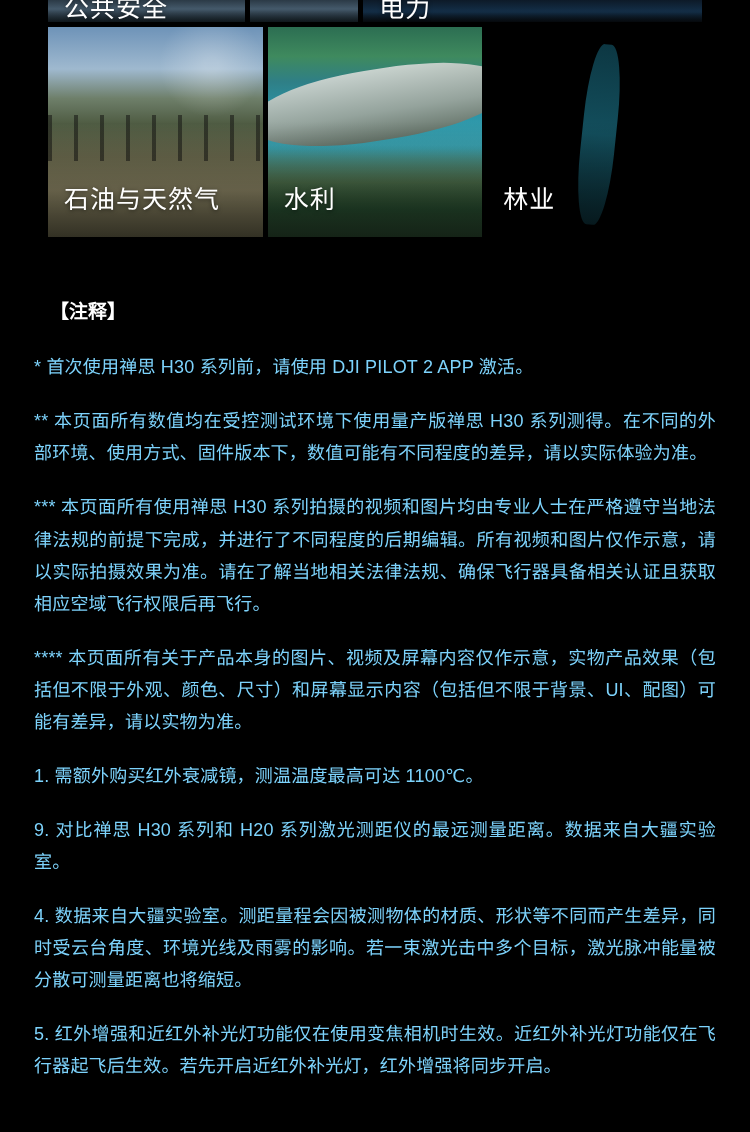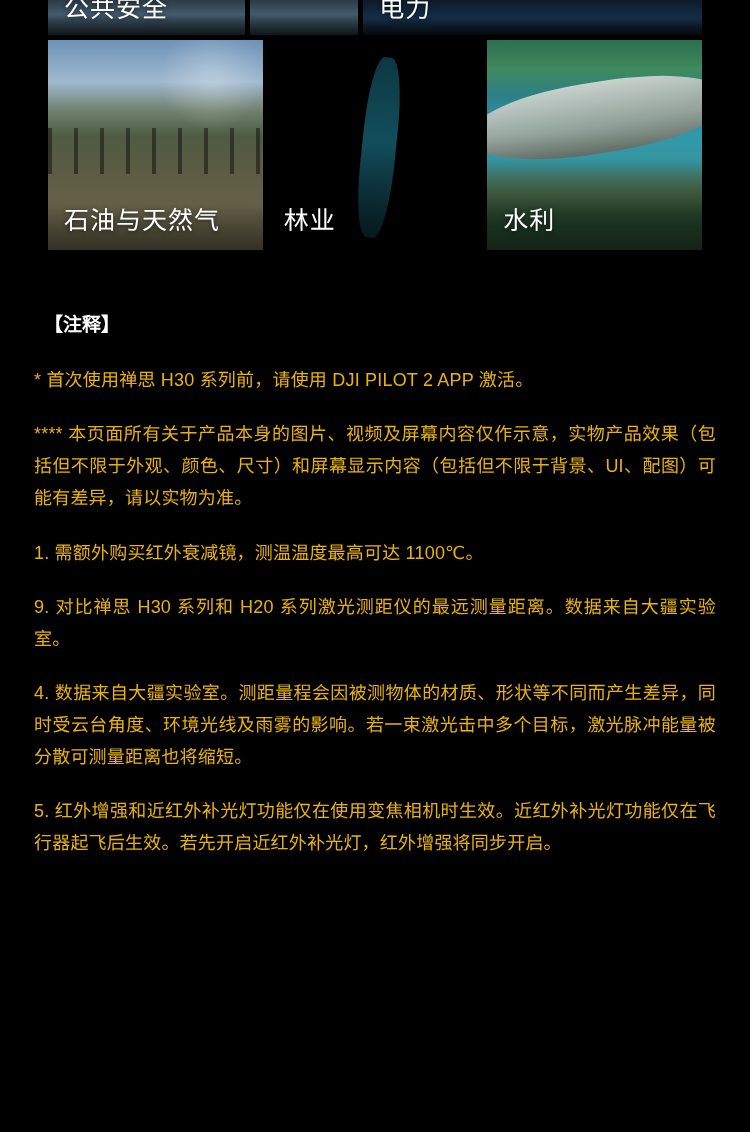--- a/index.html
+++ b/index.html
@@ -35,26 +35,26 @@
     margin-top: 5px;
   }
 
   .card {
     position: relative;
     overflow: hidden;
     height: 210px;
     flex: 1 1 0;
   }
   .card.partial-top {
-    height: 35px;
+    height: 22px;
   }
   .card-label {
     position: absolute;
     left: 16px;
-    bottom: 14px;
+    bottom: 22px;
     font-size: 25px;
     letter-spacing: 1px;
     color: #fff;
     text-shadow: 0 1px 4px rgba(0,0,0,0.55);
     z-index: 3;
   }
   .card.partial-top .card-label {
     bottom: auto;
     top: -12px;
   }
@@ -152,28 +152,28 @@
     opacity: 0.95;
   }
 
   
   .notes {
     padding: 60px 34px 40px 34px;
   }
   .notes-title {
     font-size: 19px;
     line-height: 1.6;
-    margin: 0 0 24px 10px;
+    margin: 0 0 24px 16px;
     color: #ffffff;
   }
   .note-p {
     font-size: 18px;
     line-height: 1.78;
     margin: 0 0 22px 0;
-    color: #eab308;
+    color: #7dd3fc;
     letter-spacing: 0.2px;
     text-align: justify;
   }
   .note-p:last-child { margin-bottom: 0; }
 </style>
 </head>
 <body>
 
 <div class="page">
 
@@ -197,37 +197,39 @@
       </div>
     </div>
 
     <div class="card-row">
       <div class="card">
         <div class="card-img img-oilgas"></div>
         <div class="card-shade"></div>
         <div class="card-label">石油与天然气</div>
       </div>
       <div class="card">
+        <div class="card-img img-water"></div>
+        <div class="card-shade"></div>
+        <div class="card-label">水利</div>
+      </div>
+      <div class="card">
         <div class="card-img img-forest"></div>
         <div class="card-shade"></div>
         <div class="card-label">林业</div>
-      </div>
-      <div class="card">
-        <div class="card-img img-water"></div>
-        <div class="card-shade"></div>
-        <div class="card-label">水利</div>
       </div>
     </div>
 
   </section>
 
   <section class="notes">
     <h2 class="notes-title">【注释】</h2>
     <div id="notes-list">
         <p class="note-p">* 首次使用禅思 H30 系列前，请使用 DJI PILOT 2 APP 激活。</p>
+        <p class="note-p">** 本页面所有数值均在受控测试环境下使用量产版禅思 H30 系列测得。在不同的外部环境、使用方式、固件版本下，数值可能有不同程度的差异，请以实际体验为准。</p>
+        <p class="note-p">*** 本页面所有使用禅思 H30 系列拍摄的视频和图片均由专业人士在严格遵守当地法律法规的前提下完成，并进行了不同程度的后期编辑。所有视频和图片仅作示意，请以实际拍摄效果为准。请在了解当地相关法律法规、确保飞行器具备相关认证且获取相应空域飞行权限后再飞行。</p>
         <p class="note-p">**** 本页面所有关于产品本身的图片、视频及屏幕内容仅作示意，实物产品效果（包括但不限于外观、颜色、尺寸）和屏幕显示内容（包括但不限于背景、UI、配图）可能有差异，请以实物为准。</p>
         <p class="note-p">1. 需额外购买红外衰减镜，测温温度最高可达 1100℃。</p>
         <p class="note-p">9. 对比禅思 H30 系列和 H20 系列激光测距仪的最远测量距离。数据来自大疆实验室。</p>
         <p class="note-p">4. 数据来自大疆实验室。测距量程会因被测物体的材质、形状等不同而产生差异，同时受云台角度、环境光线及雨雾的影响。若一束激光击中多个目标，激光脉冲能量被分散可测量距离也将缩短。</p>
         <p class="note-p">5. 红外增强和近红外补光灯功能仅在使用变焦相机时生效。近红外补光灯功能仅在飞行器起飞后生效。若先开启近红外补光灯，红外增强将同步开启。</p>
       </div>
   </section>
 
 </div>
 

